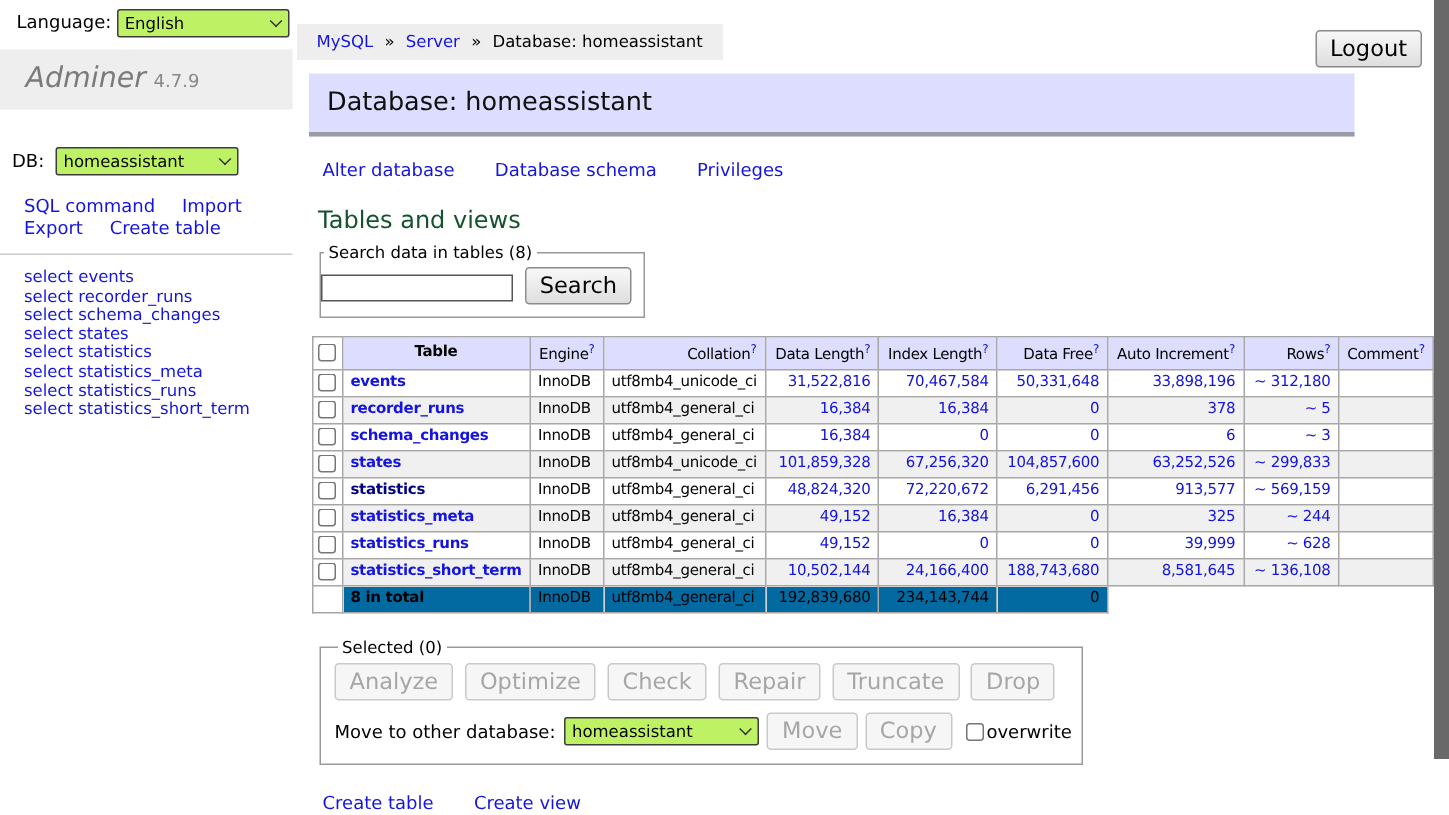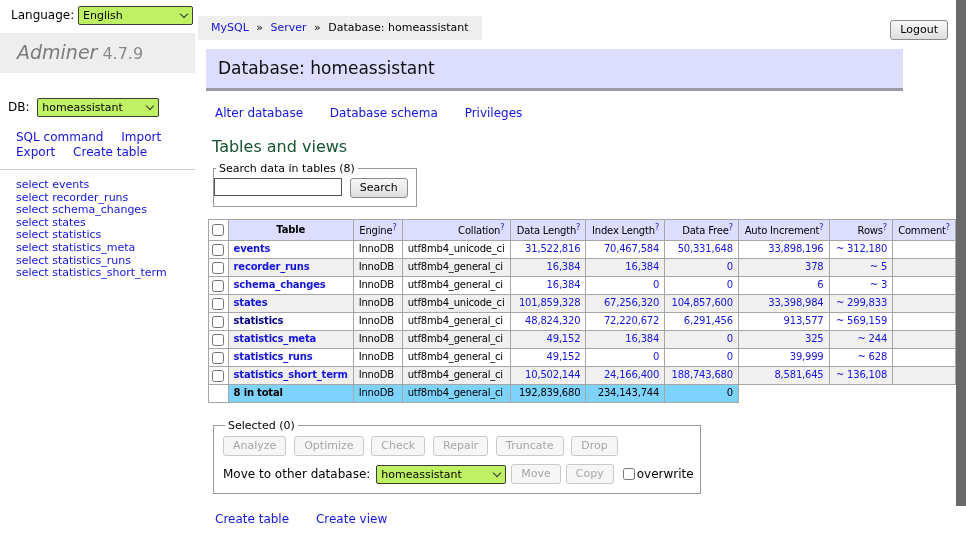--- a/index.html
+++ b/index.html
@@ -13,21 +13,21 @@
   
   .scrollbar { position:absolute; top:0; right:0; width:10px; height:543px; background:#fff; z-index:30; }
   .scrollbar .thumb { width:10px; height:506px; background:#696969; }
 
   
   .sidebar { position:absolute; left:0; top:0; width:195px; height:543px; background:#fff; }
   .lang-row { padding:6px 0 0 11px; white-space:nowrap; }
   .lang-row label { font-size:12px; }
   .brand-band { margin-top:8px; background:#eee; padding:8px 0 10px 17px; }
   .brand { font-style:italic; font-size:19px; color:#7b7b7b; font-weight:normal; display:inline; }
-  .version { font-size:16px; color:#888; margin-left:5px; font-style:normal; }
+  .version { font-size:12px; color:#888; margin-left:5px; font-style:normal; }
   .db-row { margin:25px 0 0 8px; white-space:nowrap; }
   .db-row label { margin-right:4px; }
   .side-actions { margin:13px 0 0 8px; width:165px; line-height:15px; }
   .side-actions a { margin-right:14px; white-space:nowrap; }
   .divider { margin-top:9px; border-top:1px solid #ccc; width:195px; margin-left:-8px; }
   .side-actions-wrap { margin-left:8px; }
   .tables-list { margin:9px 0 0 8px; }
   .tables-list a { display:block; font-size:11px; line-height:12.6px; white-space:nowrap; }
 
   
@@ -39,21 +39,21 @@
   }
   .select-arrow { position:absolute; right:6px; top:5px; width:6px; height:6px;
     border-right:1.4px solid #333; border-bottom:1.4px solid #333;
     transform:rotate(45deg); pointer-events:none; }
   .lang-select select { width:115px; }
   .db-select select { width:122px; }
   .move-select select { width:130px; }
 
   
   .btn {
-    font-size:11px; font-family:"DejaVu Sans","Liberation Sans",sans-serif;
+    font-size:15px; font-family:"DejaVu Sans","Liberation Sans",sans-serif;
     padding:2px 9px 3px; color:#000; background:linear-gradient(#f8f8f8,#dedede);
     border:1px solid #8a8a8a; border-radius:3px; cursor:pointer;
   }
   .btn:disabled { color:#a6a6a6; border-color:#c9c9c9; background:#f6f6f6; cursor:default; }
   input[type=text] { border:1px solid #555; height:18px; font-size:11px; padding:1px 3px; }
   input[type=checkbox] { width:12px; height:12px; margin:0; vertical-align:middle; }
 
   
   .main { position:absolute; left:195px; top:0; width:761px; height:543px;margin-top:16px; }
   .topbar { position:relative; height:25px; }
@@ -85,21 +85,21 @@
   }
   .db-table thead th { background:#ddddff; font-weight:normal; text-align:right; }
   .db-table thead th.col-table { font-weight:bold; text-align:center; }
   .db-table sup { color:#1414dd; font-size:8px; letter-spacing:0; }
   .db-table .chk { text-align:center; padding:0 2px; background:#fff !important; }
   .db-table tbody tr:nth-child(even) td { background:#f0f0f0; }
   .db-table td.num { text-align:right; }
   .db-table td.num a { color:#1414dd; }
   .db-table a.table-link { font-weight:bold; }
   .db-table a.table-link.visited { color:#000080; }
-  .db-table tr.total-row td { background:#7dd3fc; }
+  .db-table tr.total-row td { background:#0369a1; }
   .db-table tr.total-row .tname { font-weight:bold; }
   .db-table tr.total-row td.num { color:#000; }
   .db-table td.blank { border-left:none; border-right:none; border-bottom:none; background:#fff !important; }
 
   .selected-fieldset { margin:16px 0 0 5px; padding:4px 6px 9px 9px; }
   .sel-buttons .btn { margin-right:4px; }
   .move-row { margin-top:8px; display:flex; align-items:center; }
   .move-row .move-label { margin-right:6px; font-size:12px; }
   .move-row .btn { margin-left:5px; }
   .overwrite-wrap { margin-left:9px; display:flex; align-items:center; font-size:12px; }
@@ -250,21 +250,21 @@
           <td></td>
         </tr>
         <tr>
           <td class="chk"><input type="checkbox" style=""></td>
           <td><a href="#" class="table-link">states</a></td>
           <td>InnoDB</td>
           <td>utf8mb4_unicode_ci</td>
           <td class="num"><a href="#">101,859,328</a></td>
           <td class="num"><a href="#">67,256,320</a></td>
           <td class="num"><a href="#">104,857,600</a></td>
-          <td class="num"><a href="#">33,398,984</a></td>
+          <td class="num"><a href="#">63,252,526</a></td>
           <td class="num"><a href="#">~ 299,833</a></td>
           <td></td>
         </tr>
         <tr>
           <td class="chk"><input type="checkbox" style=""></td>
           <td><a href="#" class="table-link visited">statistics</a></td>
           <td>InnoDB</td>
           <td>utf8mb4_general_ci</td>
           <td class="num"><a href="#">48,824,320</a></td>
           <td class="num"><a href="#">72,220,672</a></td>

